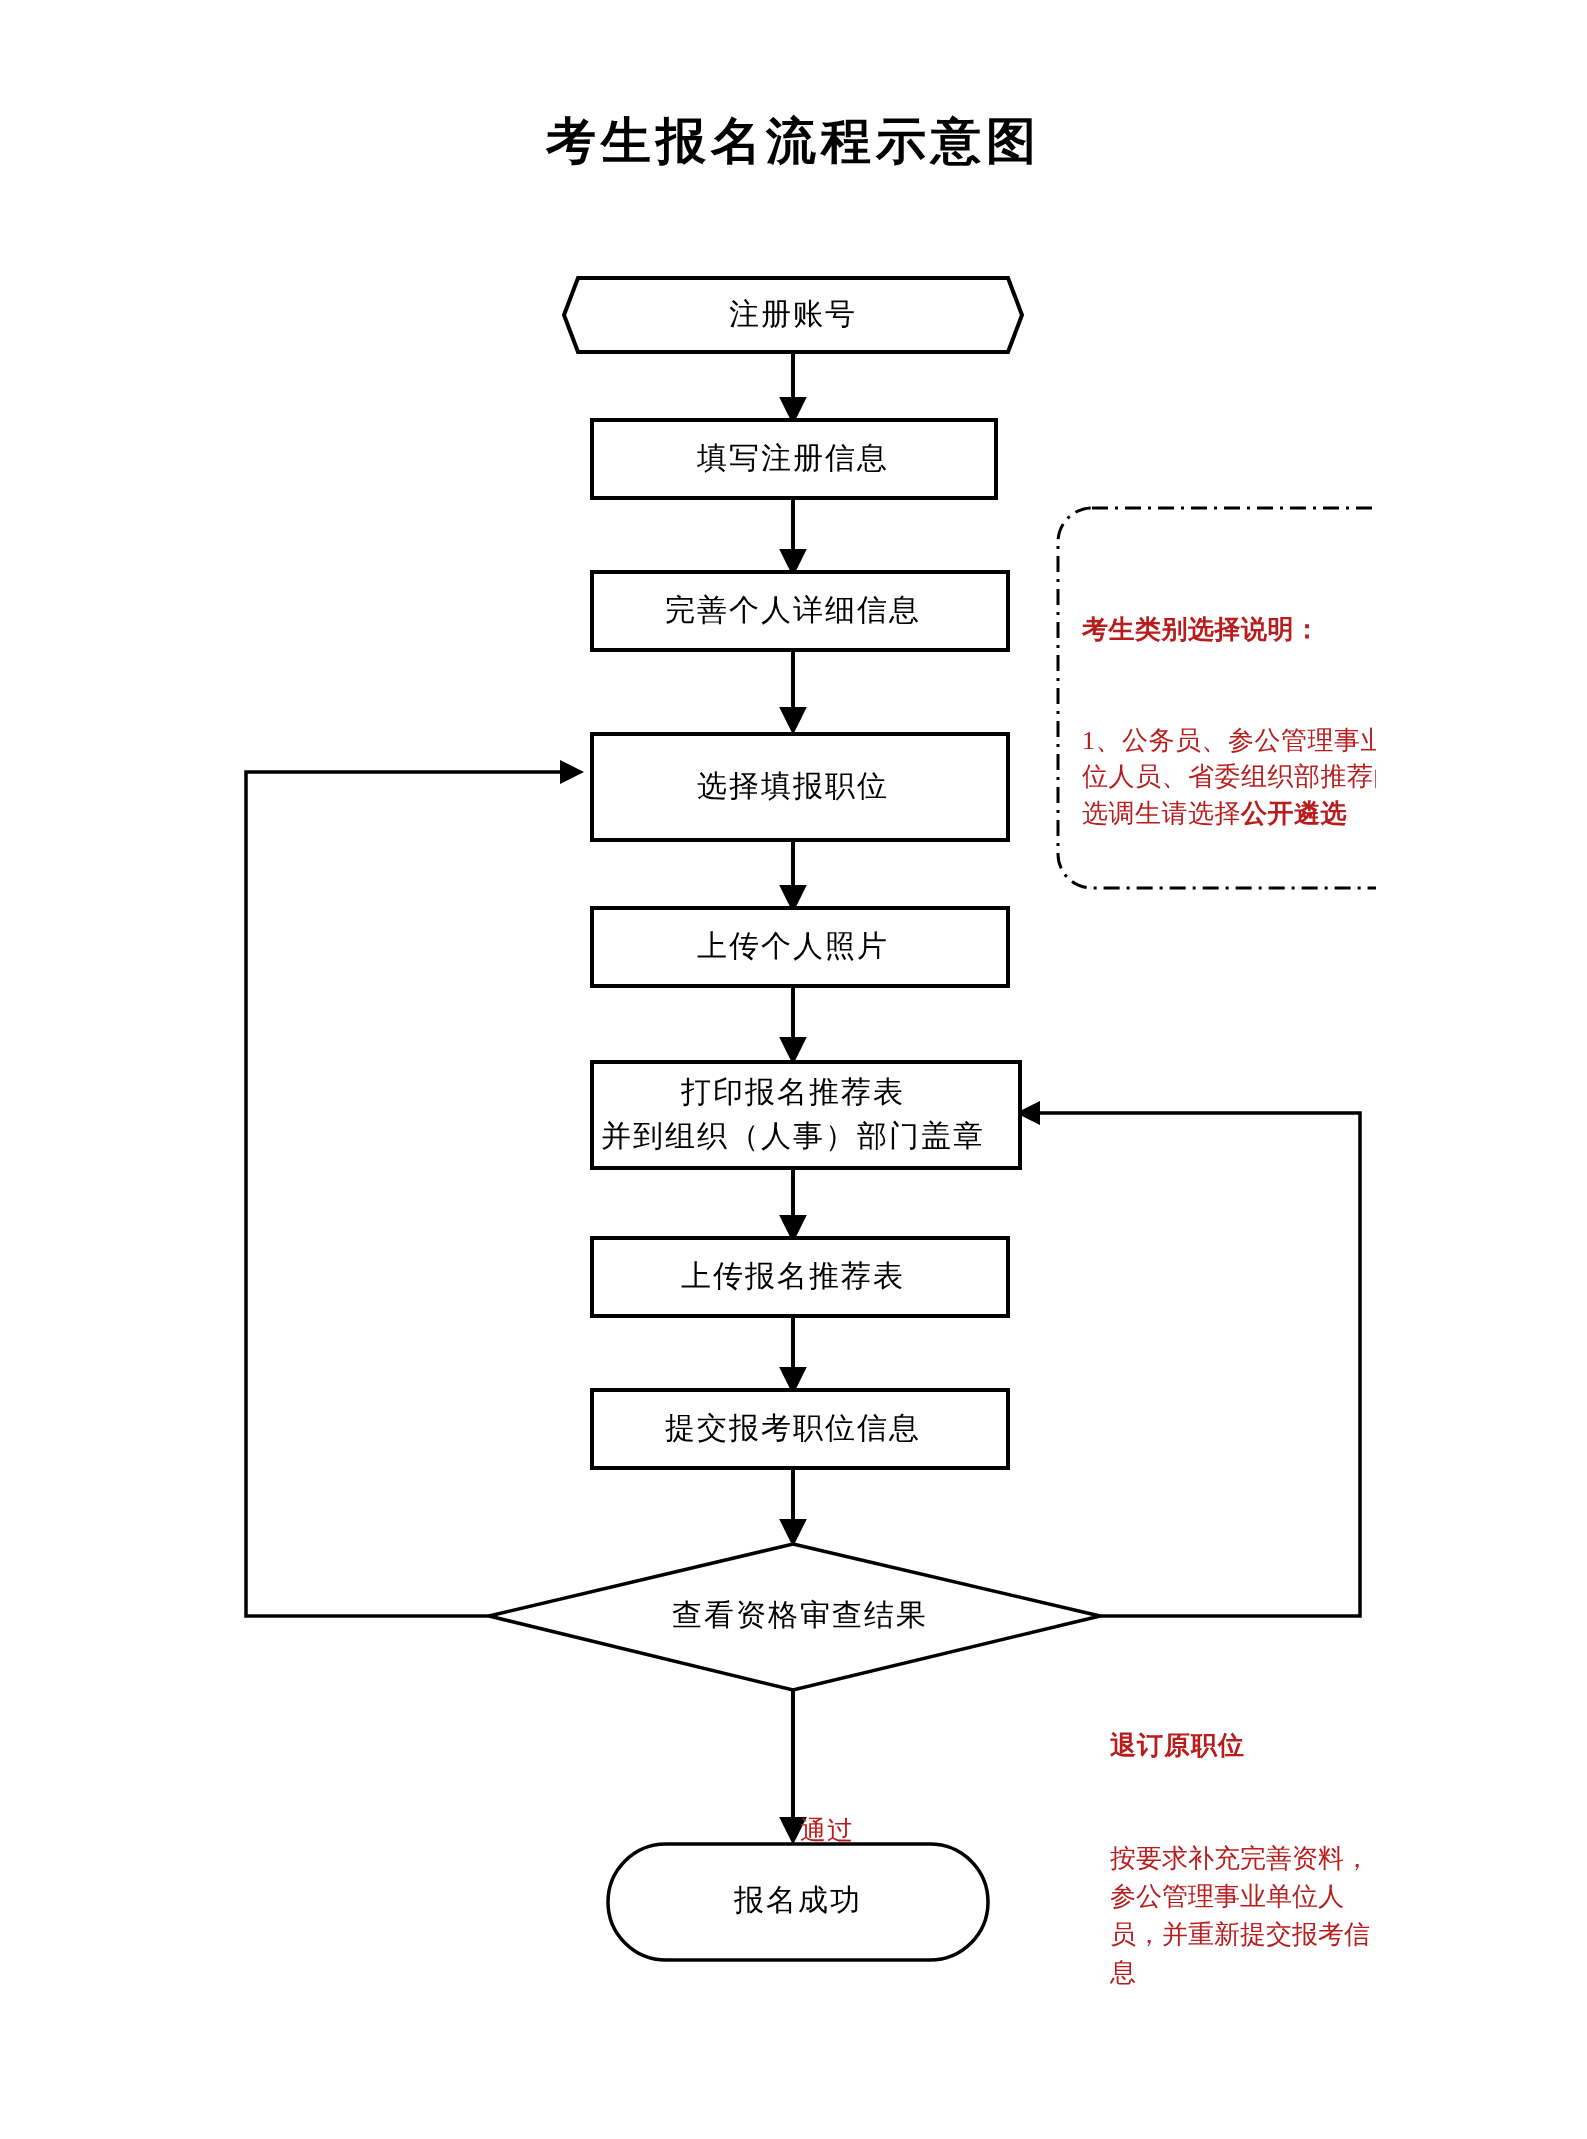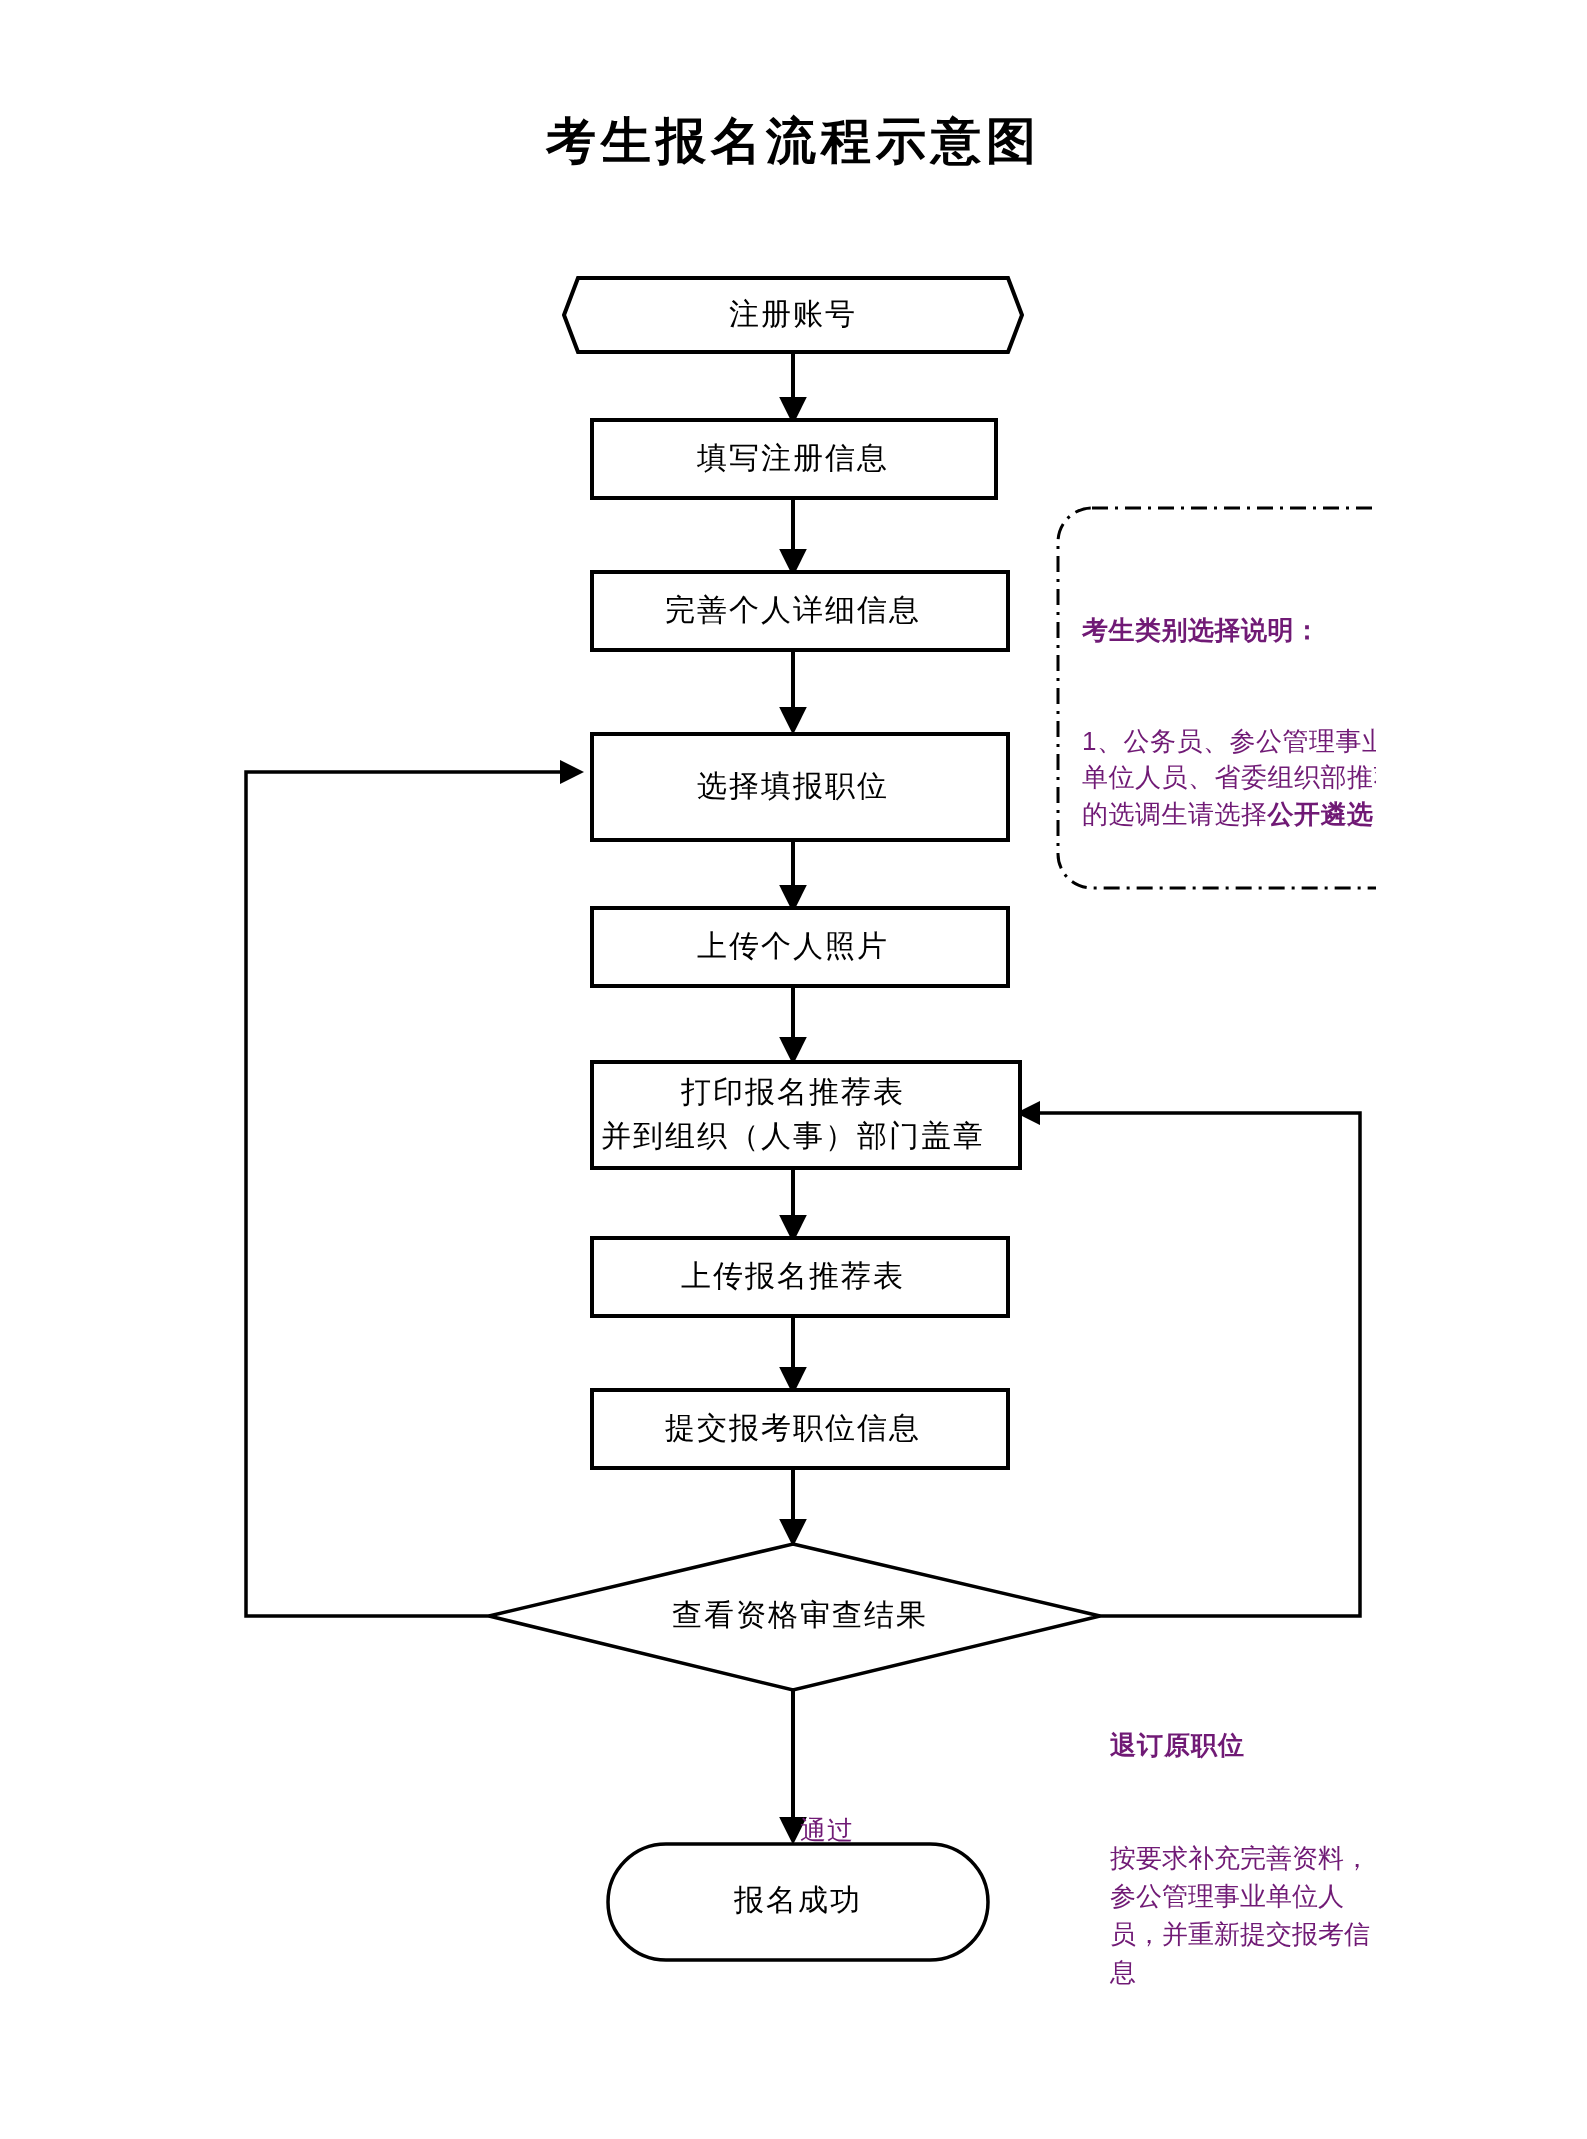--- a/index.html
+++ b/index.html
@@ -65,22 +65,22 @@
     width: 1587px;
     text-align: center;
     font-family: "Liberation Serif", "DejaVu Serif", serif;
     font-size: 50px;
     font-weight: bold;
     letter-spacing: 5px;
     color: #000000;
   }
   .txt-block {
     position: absolute;
-    font-family: Liberation Sans, sans-serif;
-    color: #701a75;
+    font-family: Liberation Serif, serif;
+    color: #b91c1c;
     white-space: pre-wrap;
   }
   .note-box {
     left: 1082px;
     top: 538px;
     width: 332px;
     font-size: 26px;
     line-height: 1.42;
     letter-spacing: 0.5px;
   }

